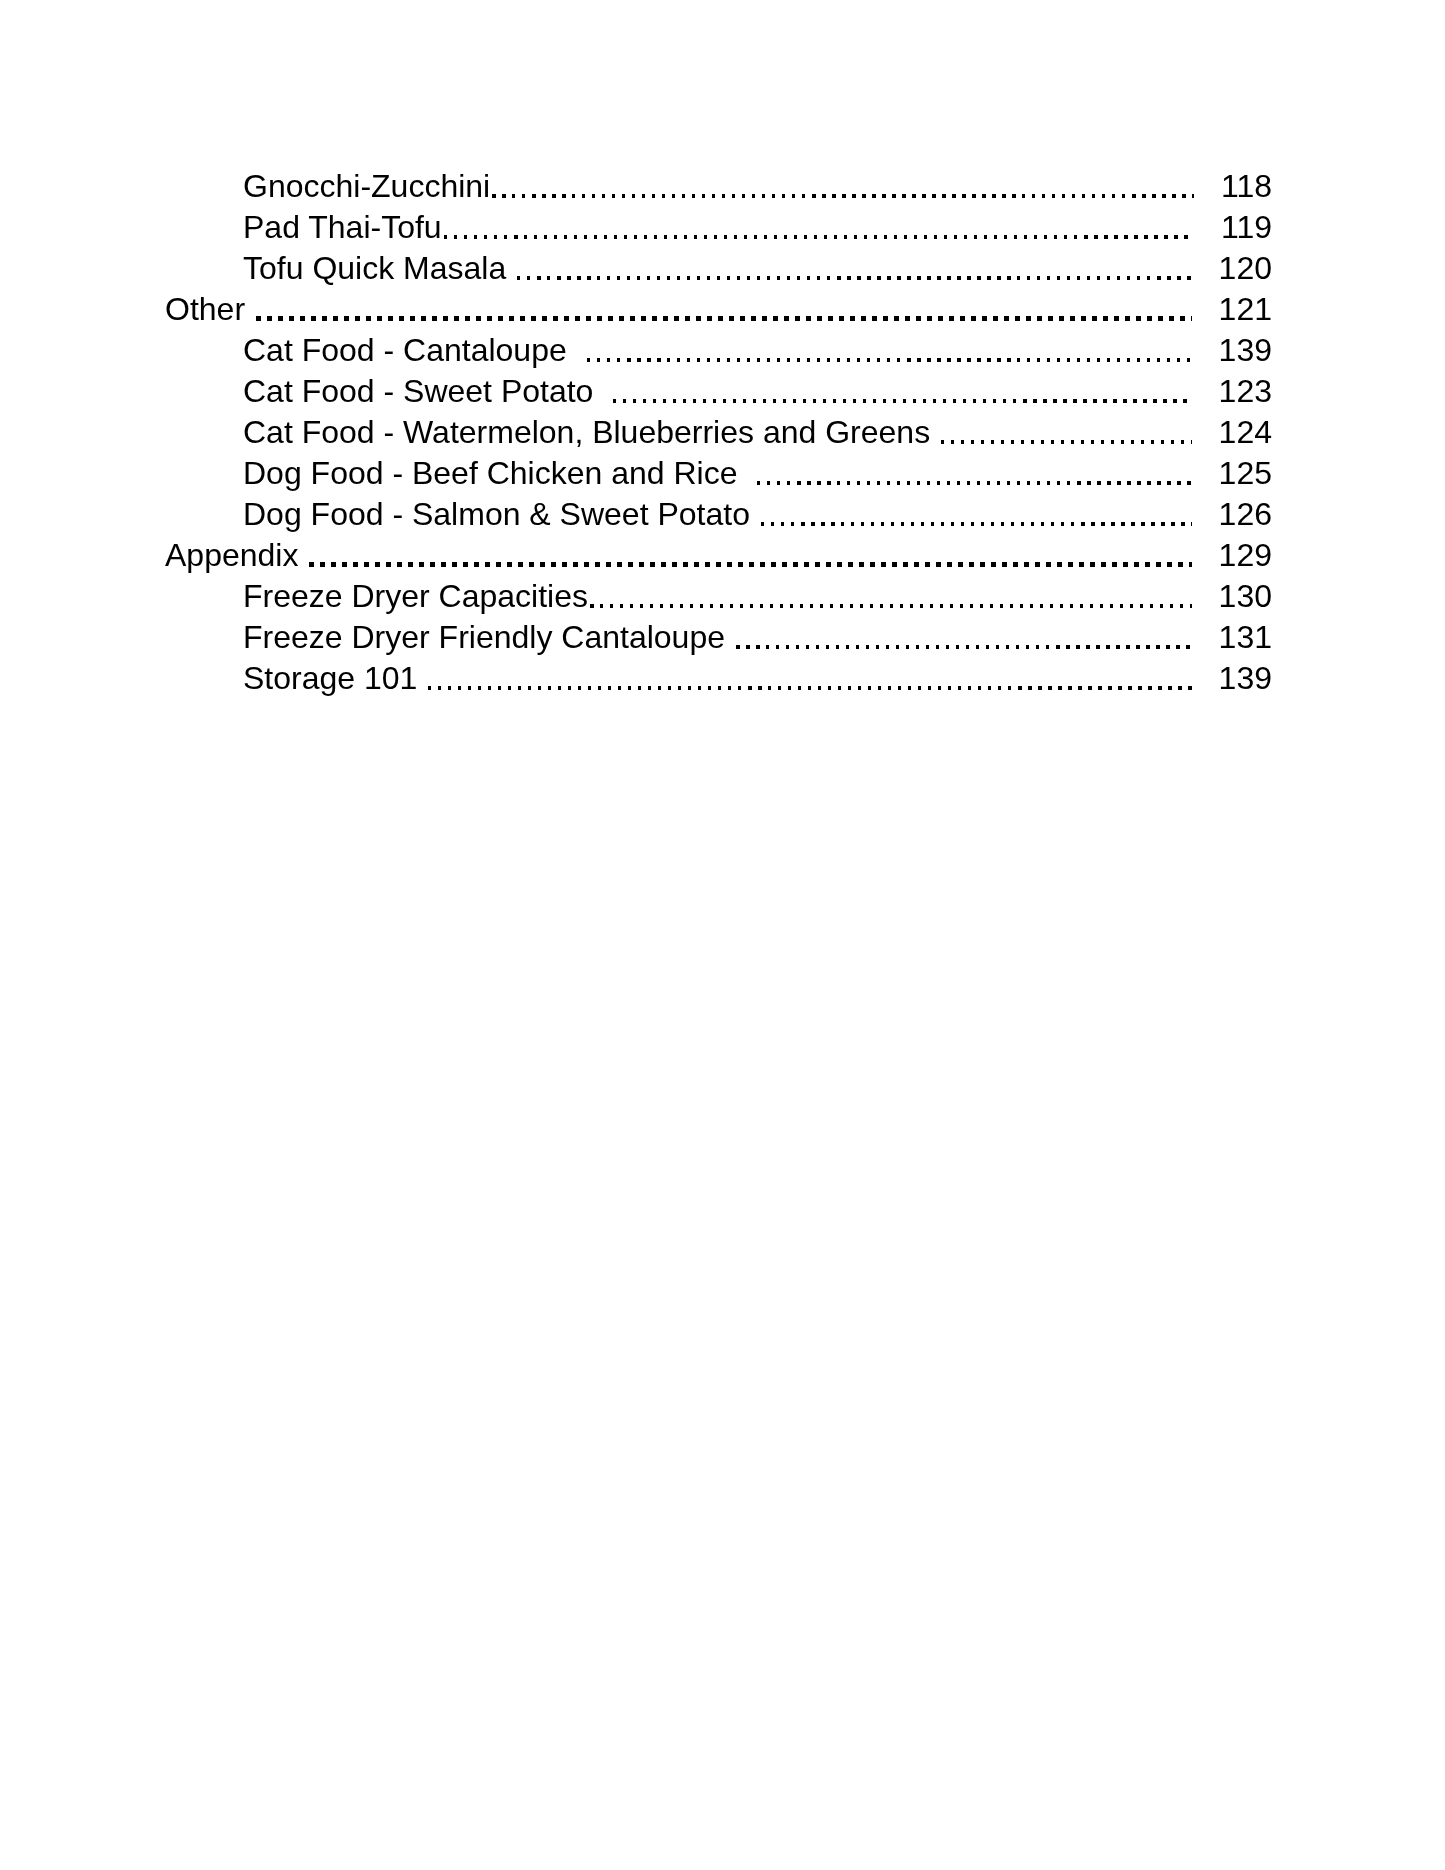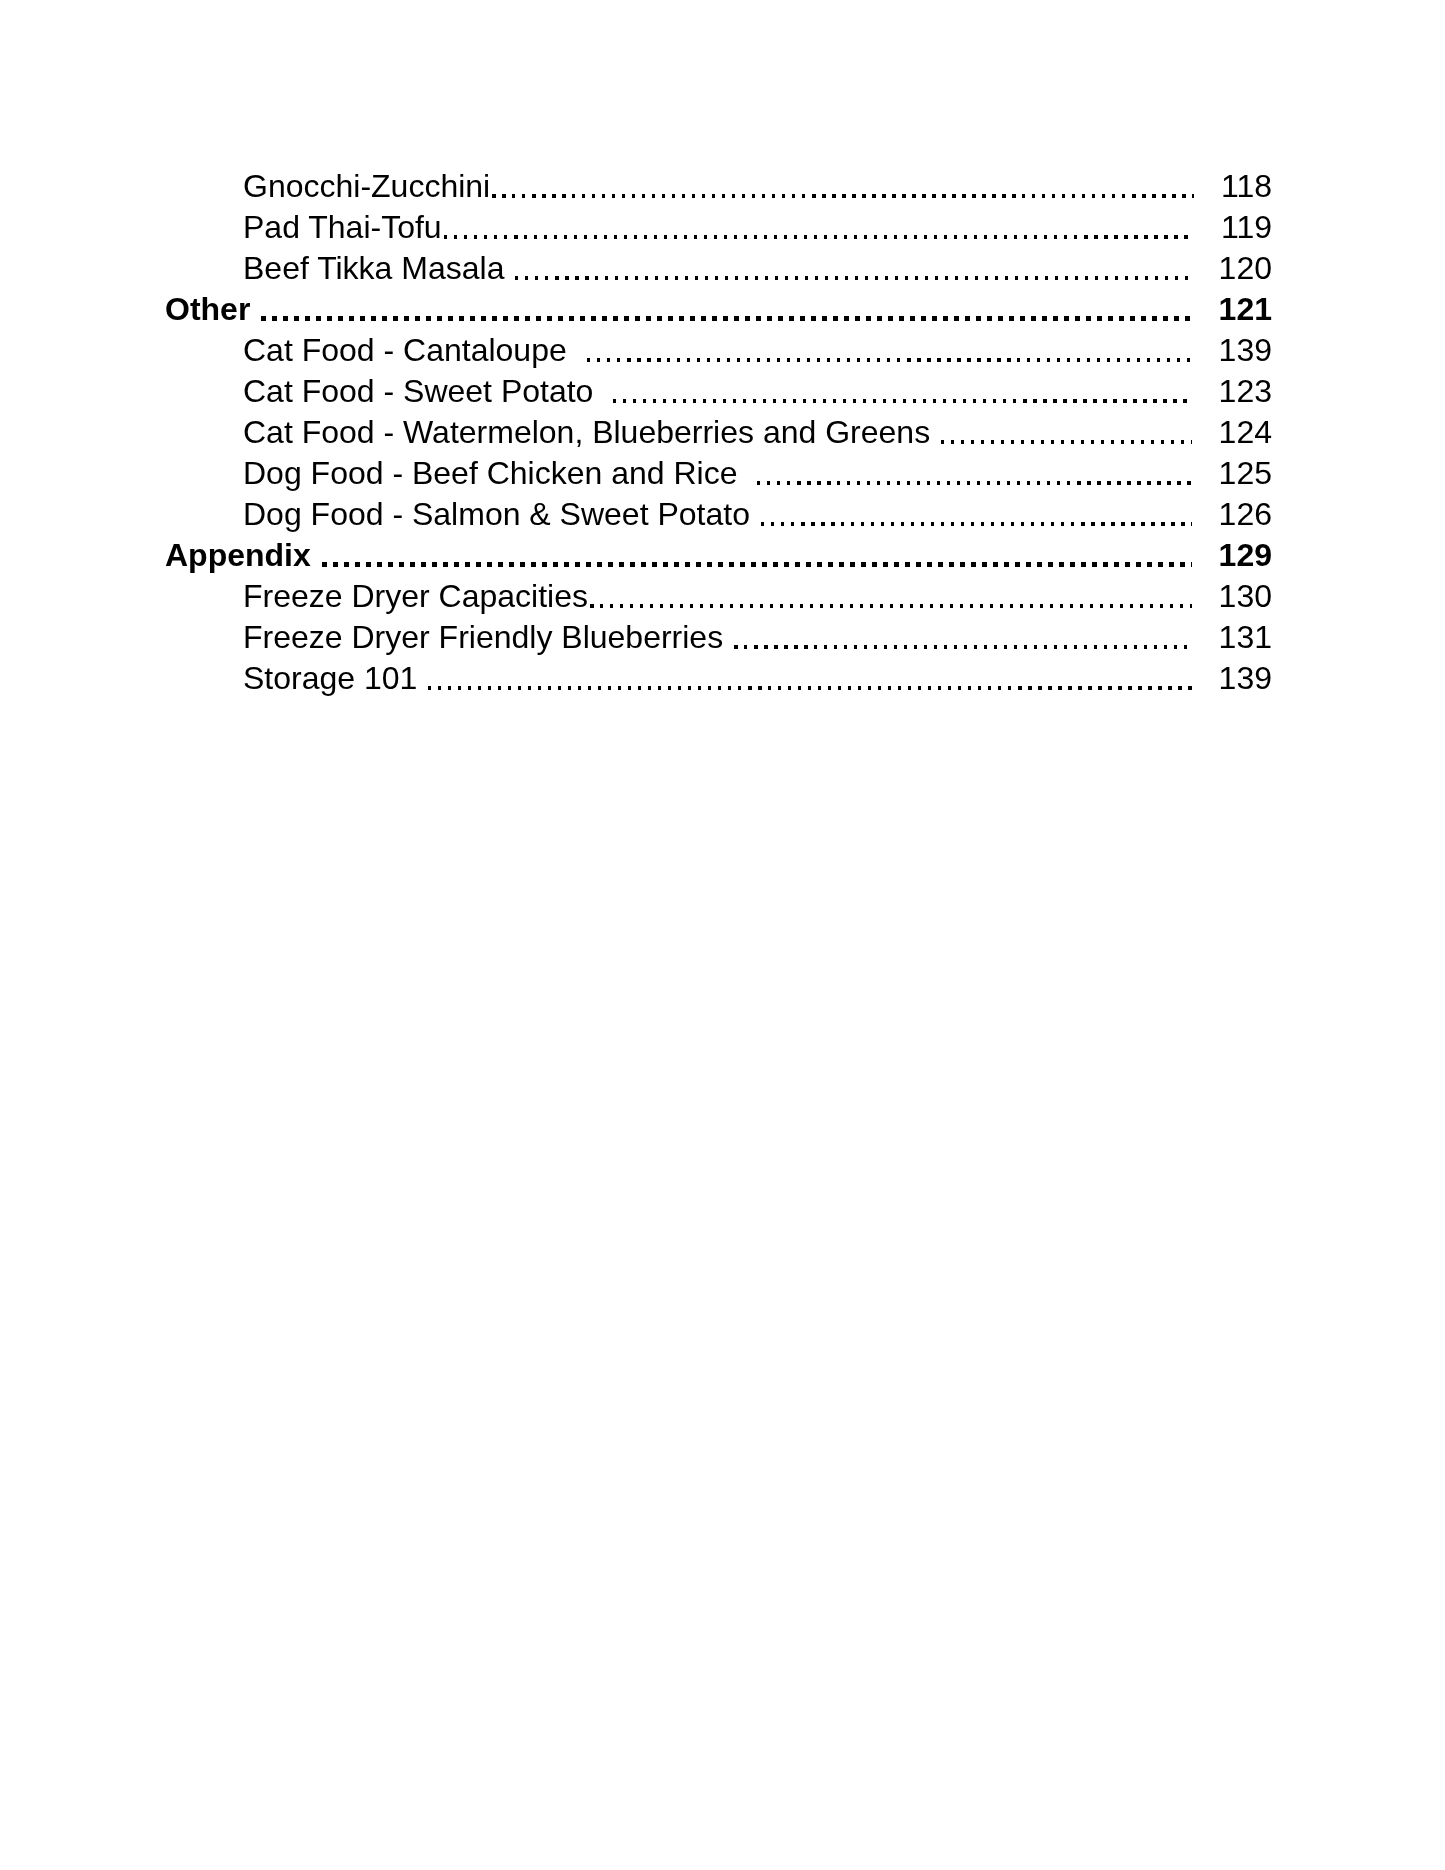--- a/index.html
+++ b/index.html
@@ -23,21 +23,21 @@
     width: 1107px;
   }
   .row {
     display: flex;
     height: 41px;
     font-size: 32px;
     line-height: 41px;
     cursor: pointer;
   }
   .row.level1 { padding-left: 78px; }
-  .row.bold   { font-weight: bold; }
+  .row.bold   { font-weight: normal; }
   .label  { white-space: pre; flex: 0 0 auto; }
   .pageno { white-space: pre; flex: 0 0 auto; margin-left: 27px; }
   .leader {
     flex: 1 1 auto;
     align-self: stretch;
     margin-left: 2px;
     background-image: repeating-linear-gradient(to right,
       #000000 0, #000000 3.5px, transparent 3.5px, transparent 10px);
     background-size: 100% 4px;
     background-repeat: no-repeat;
@@ -59,21 +59,21 @@
     <span class="label">Gnocchi-Zucchini</span>
     <span class="leader"></span>
     <span class="pageno">118</span>
   </div>
       <div class="row level1">
     <span class="label">Pad Thai-Tofu</span>
     <span class="leader"></span>
     <span class="pageno">119</span>
   </div>
       <div class="row level1">
-    <span class="label">Beef Tikka Masala </span>
+    <span class="label">Tofu Quick Masala </span>
     <span class="leader"></span>
     <span class="pageno">120</span>
   </div>
       <div class="row level0 bold">
     <span class="label">Other </span>
     <span class="leader"></span>
     <span class="pageno">121</span>
   </div>
       <div class="row level1">
     <span class="label">Cat Food - Cantaloupe  </span>
@@ -104,21 +104,21 @@
     <span class="label">Appendix </span>
     <span class="leader"></span>
     <span class="pageno">129</span>
   </div>
       <div class="row level1">
     <span class="label">Freeze Dryer Capacities</span>
     <span class="leader"></span>
     <span class="pageno">130</span>
   </div>
       <div class="row level1">
-    <span class="label">Freeze Dryer Friendly Blueberries </span>
+    <span class="label">Freeze Dryer Friendly Cantaloupe </span>
     <span class="leader"></span>
     <span class="pageno">131</span>
   </div>
       <div class="row level1">
     <span class="label">Storage 101 </span>
     <span class="leader"></span>
     <span class="pageno">139</span>
   </div>
     </div>
 </div>

